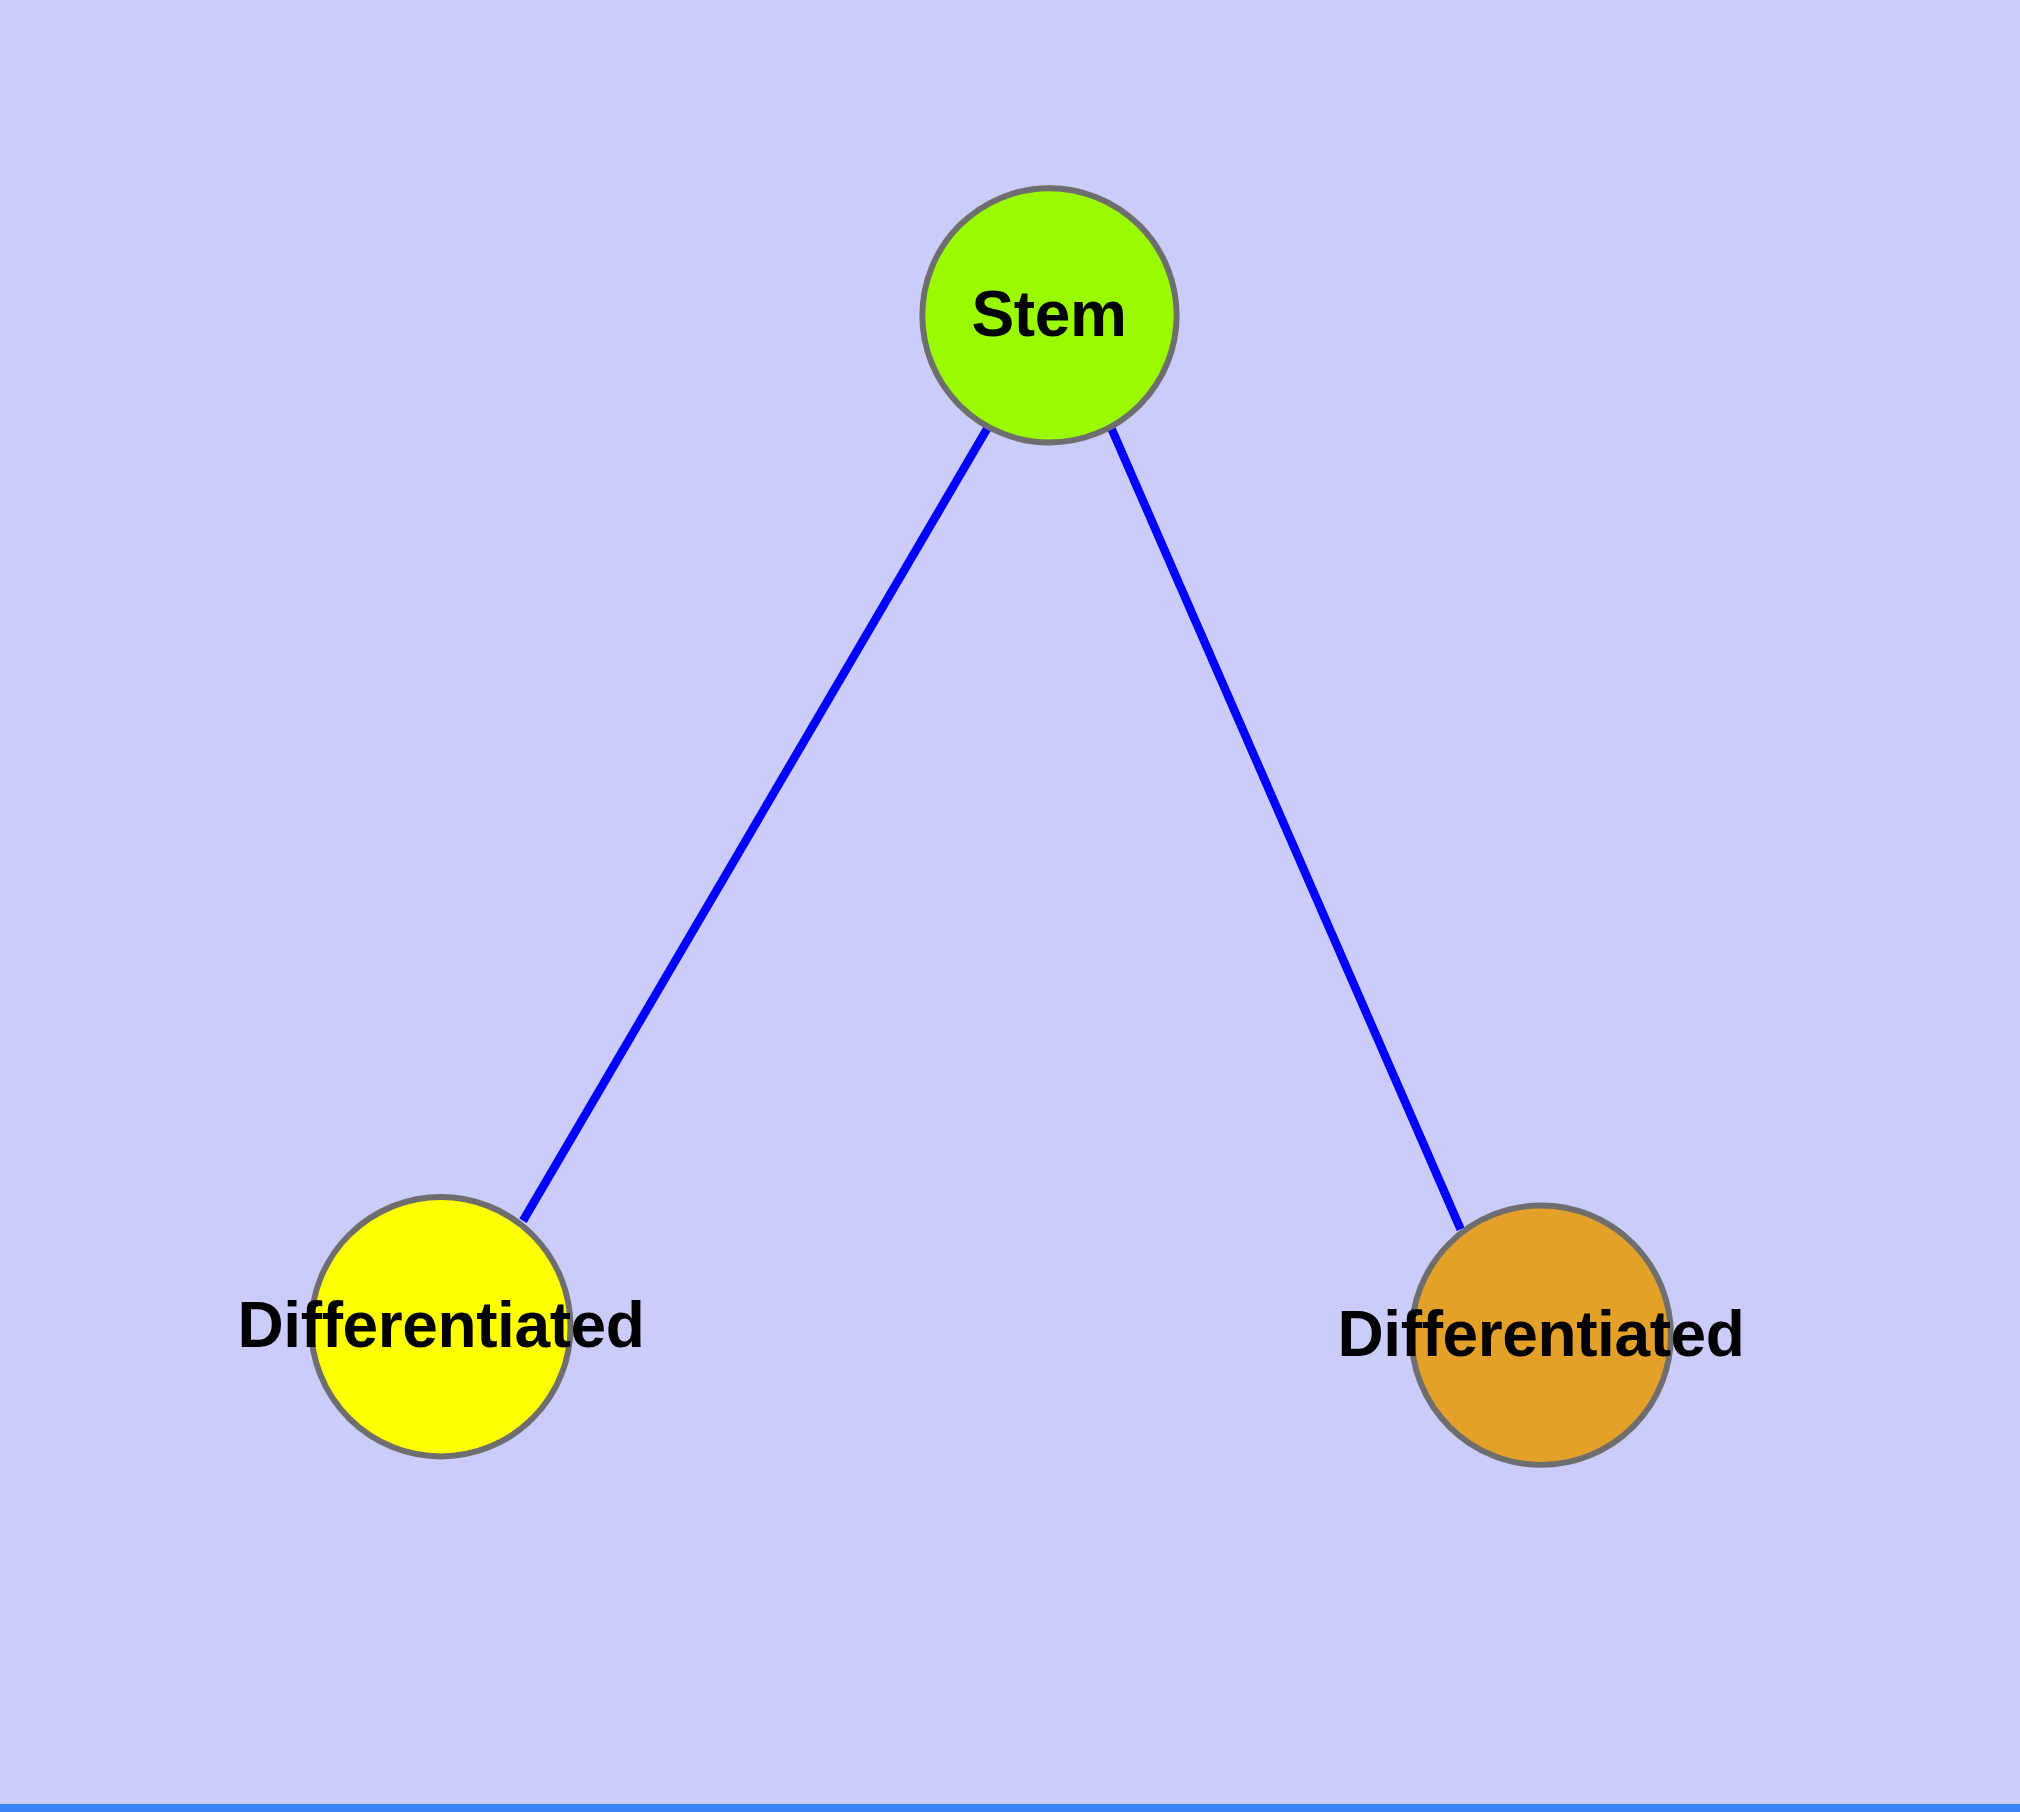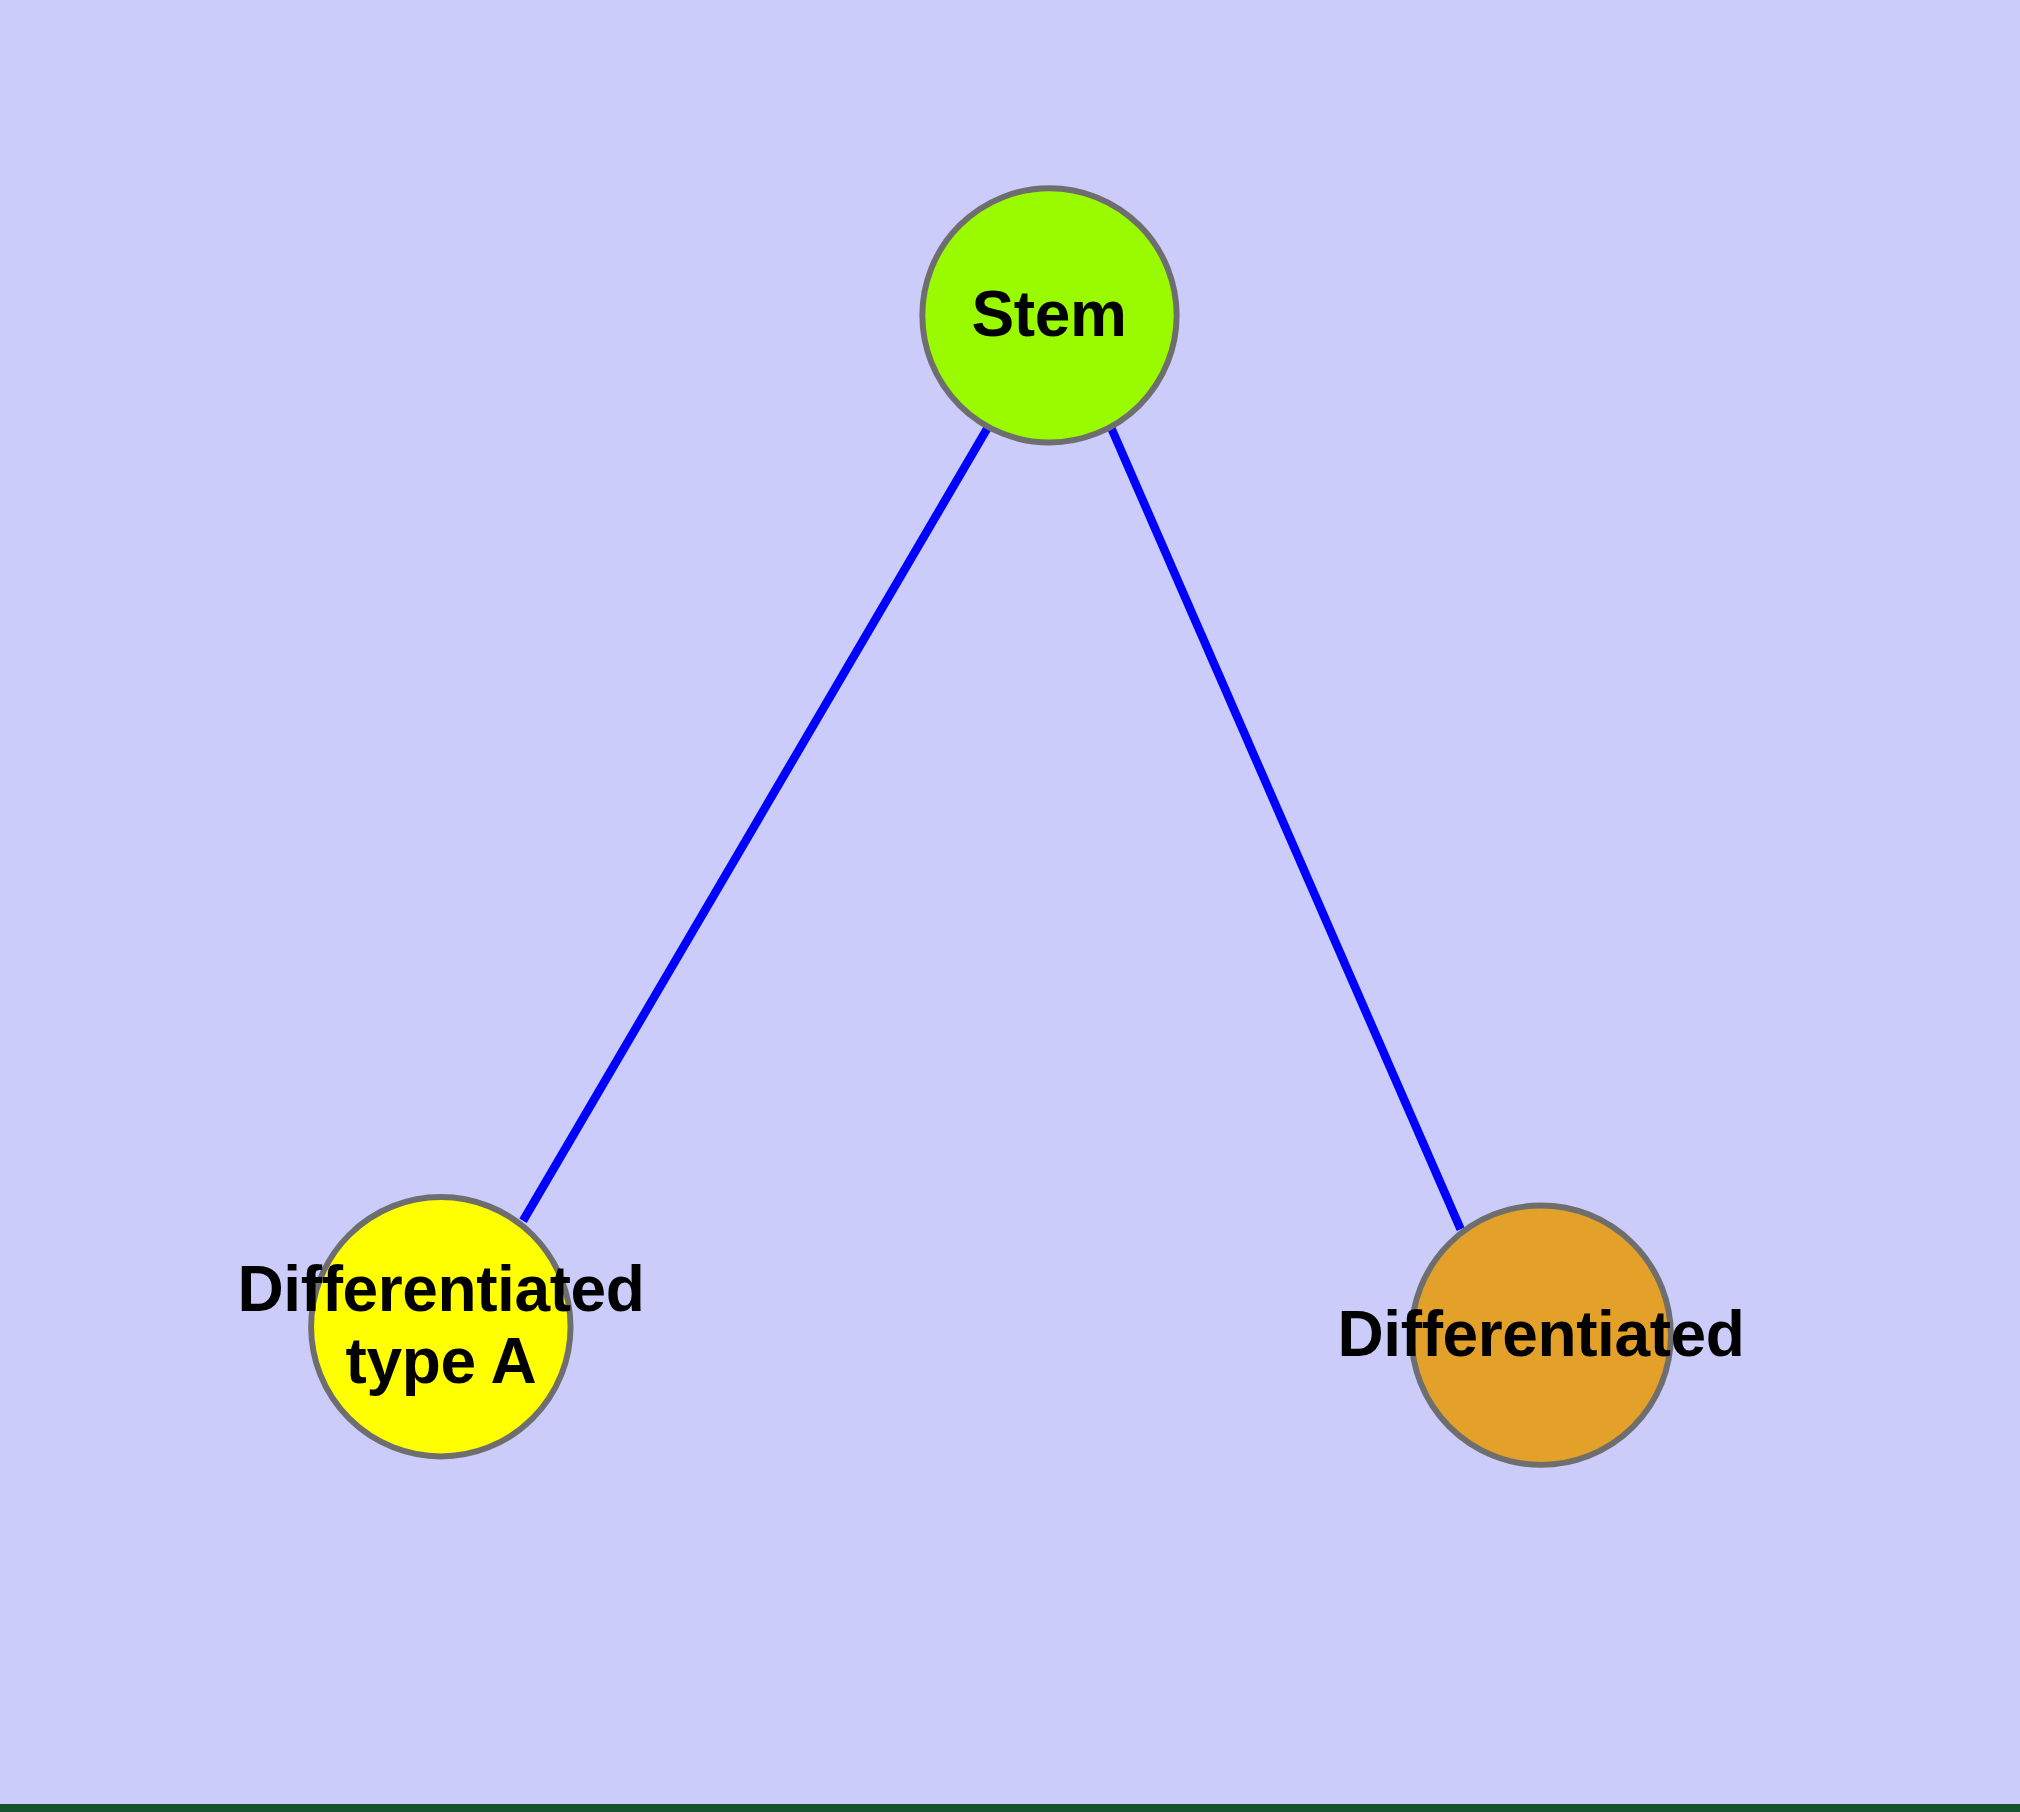--- a/index.html
+++ b/index.html
@@ -5,21 +5,21 @@
 <style>
   html, body {
     margin: 0;
     padding: 0;
     background: #ffffff;
   }
   #canvas {
     position: relative;
     width: 2021px;
     height: 1812px;
-    background: #14532d;
+    background: #3b82f6;
     overflow: hidden;
     font-family: "Liberation Sans", "DejaVu Sans", sans-serif;
   }
   #plot-area {
     position: absolute;
     left: 0;
     top: 0;
     width: 2021px;
     height: 1804px;
     background: #ccccfa;
@@ -85,21 +85,20 @@
         <circle class="node-circle" cx="1818" cy="1575" r="153" fill="#e3a129" stroke="#6e6e6e"></circle>
       </g>
     </svg>
 
     <div class="node-label" id="label-stem" style="left: 1049px; top: 315px; color: rgb(0, 0, 0);">
       <span class="label-line">Stem</span>
     </div>
 
     <div class="node-label" id="label-type-a" style="left: 441px; top: 1326px; color: rgb(0, 0, 0);">
       <span class="label-line">Differentiated</span>
-      <span class="label-line">type A</span>
     </div>
 
     <div class="node-label" id="label-type-b" style="left: 1541px; top: 1335px; color: rgb(0, 0, 0);">
       <span class="label-line">Differentiated</span>
     </div>
 
   </div>
 </div>
 
 

